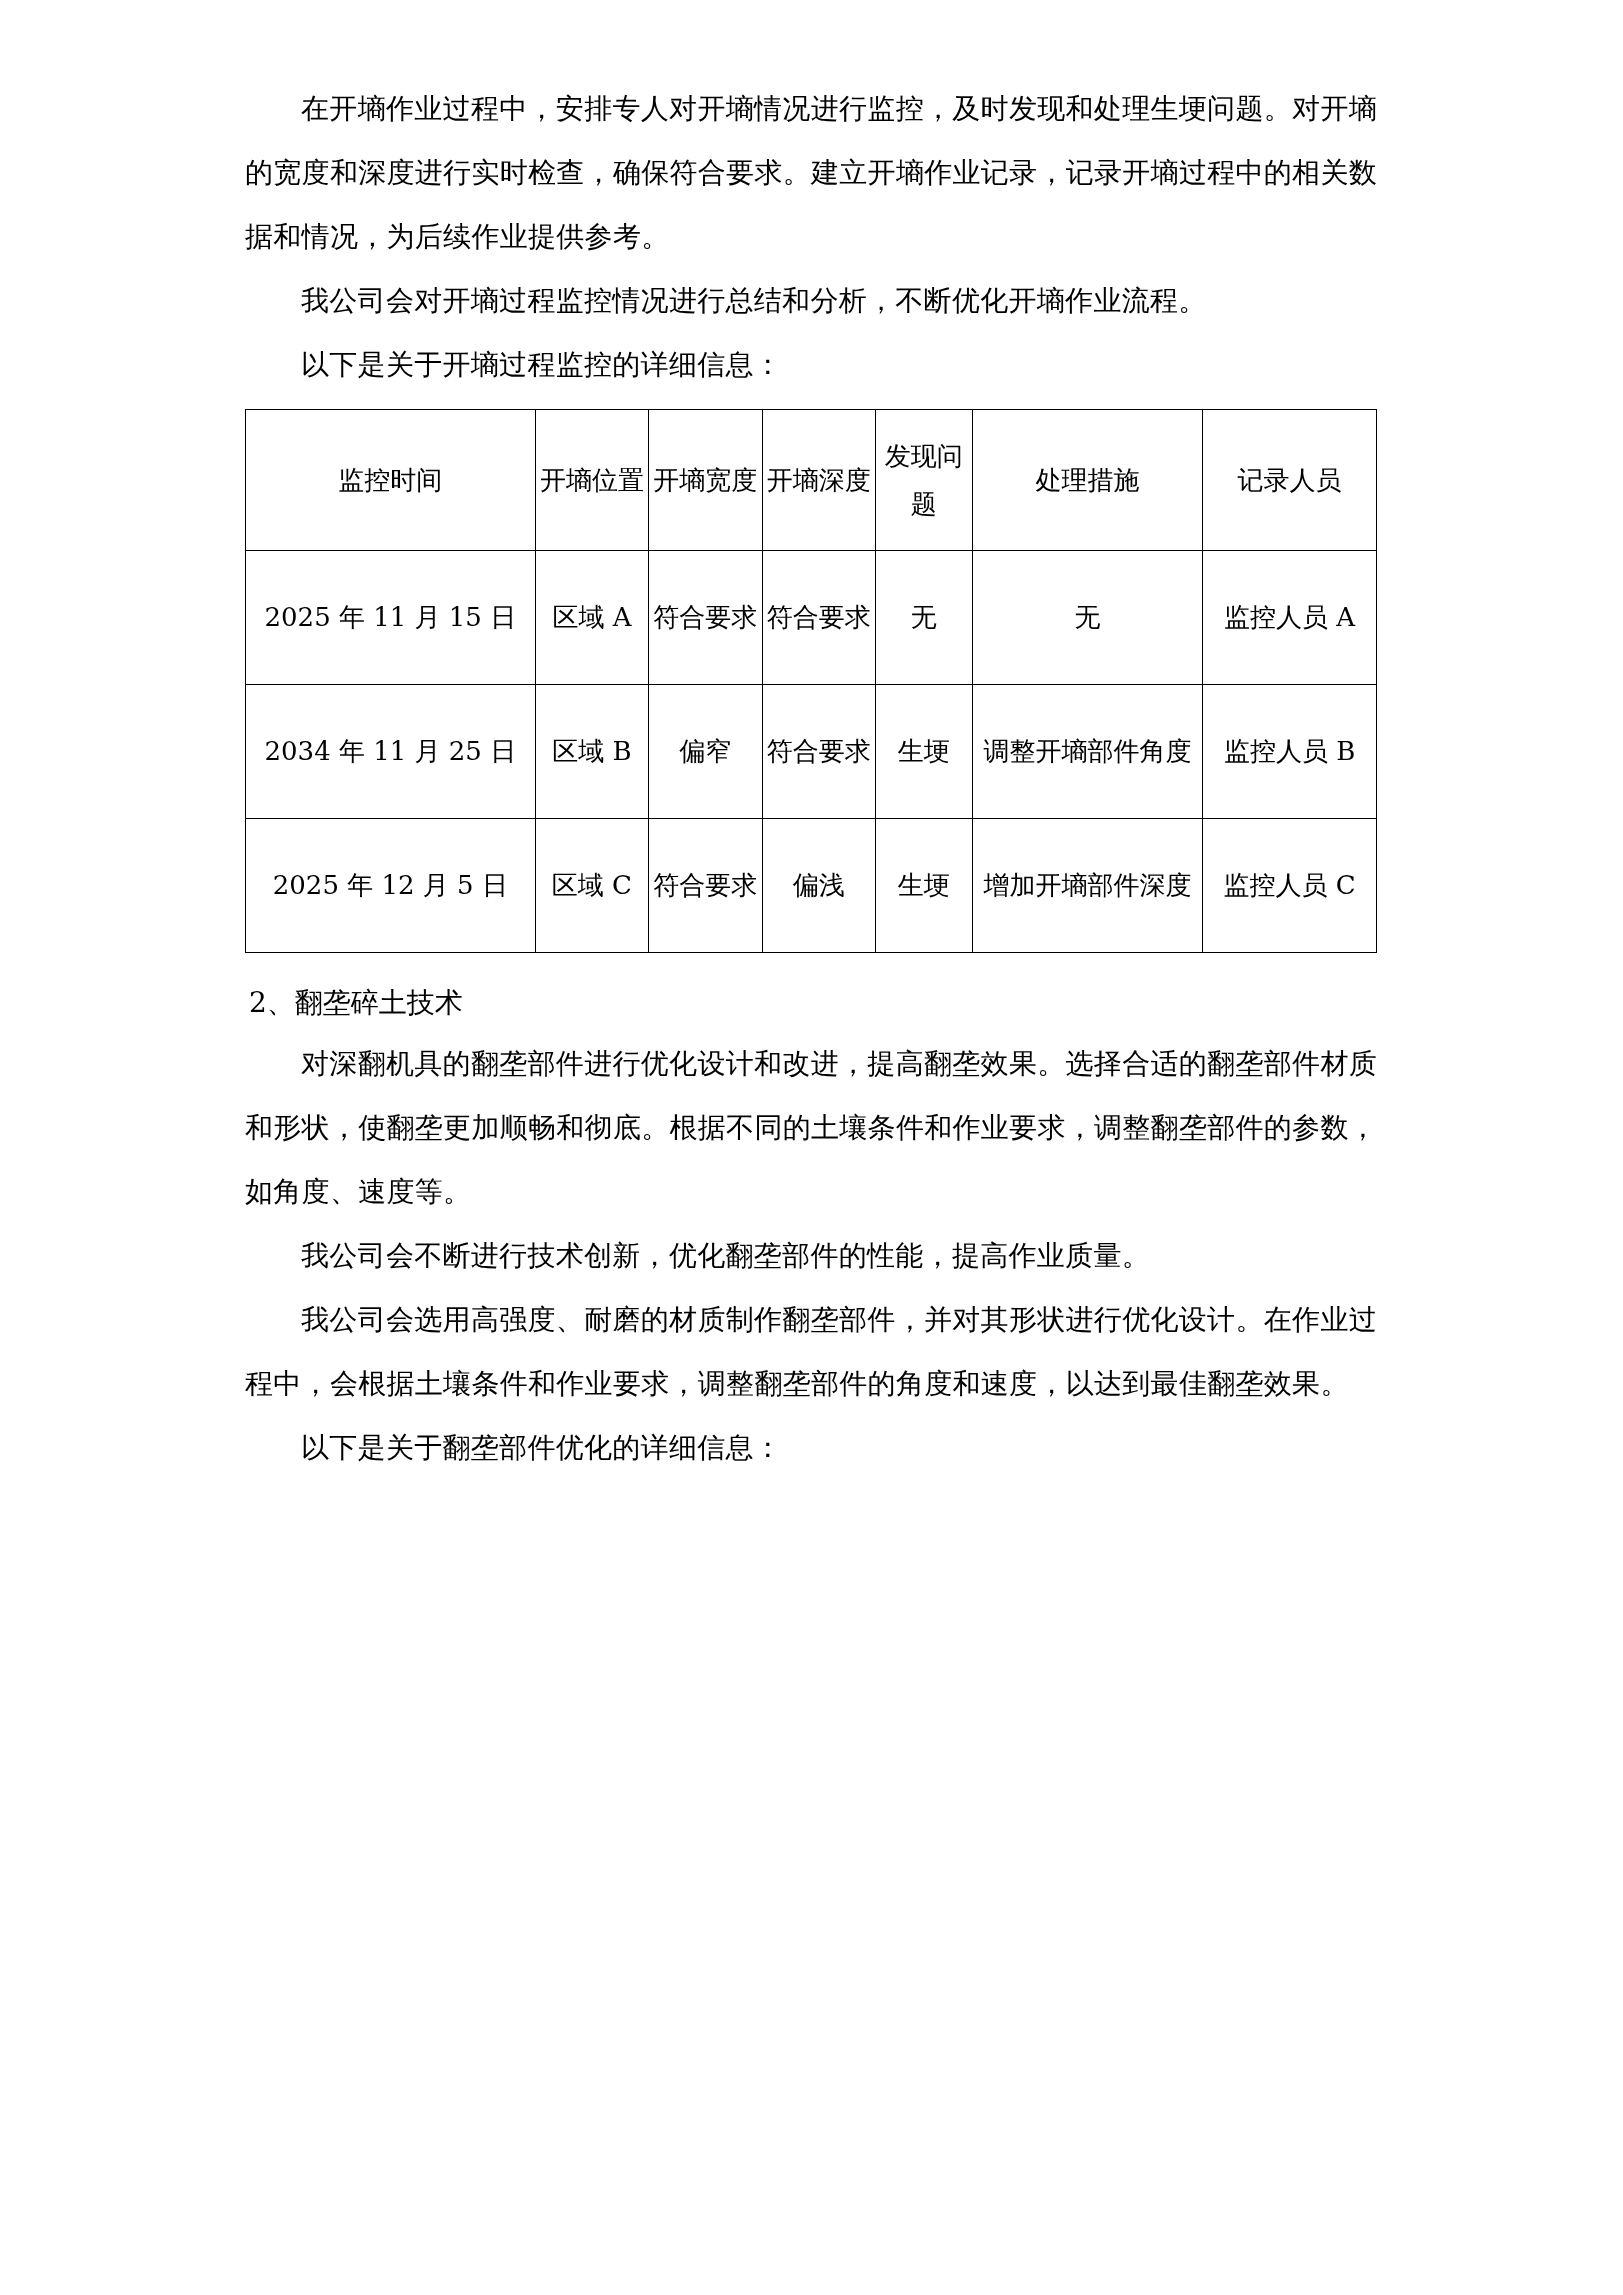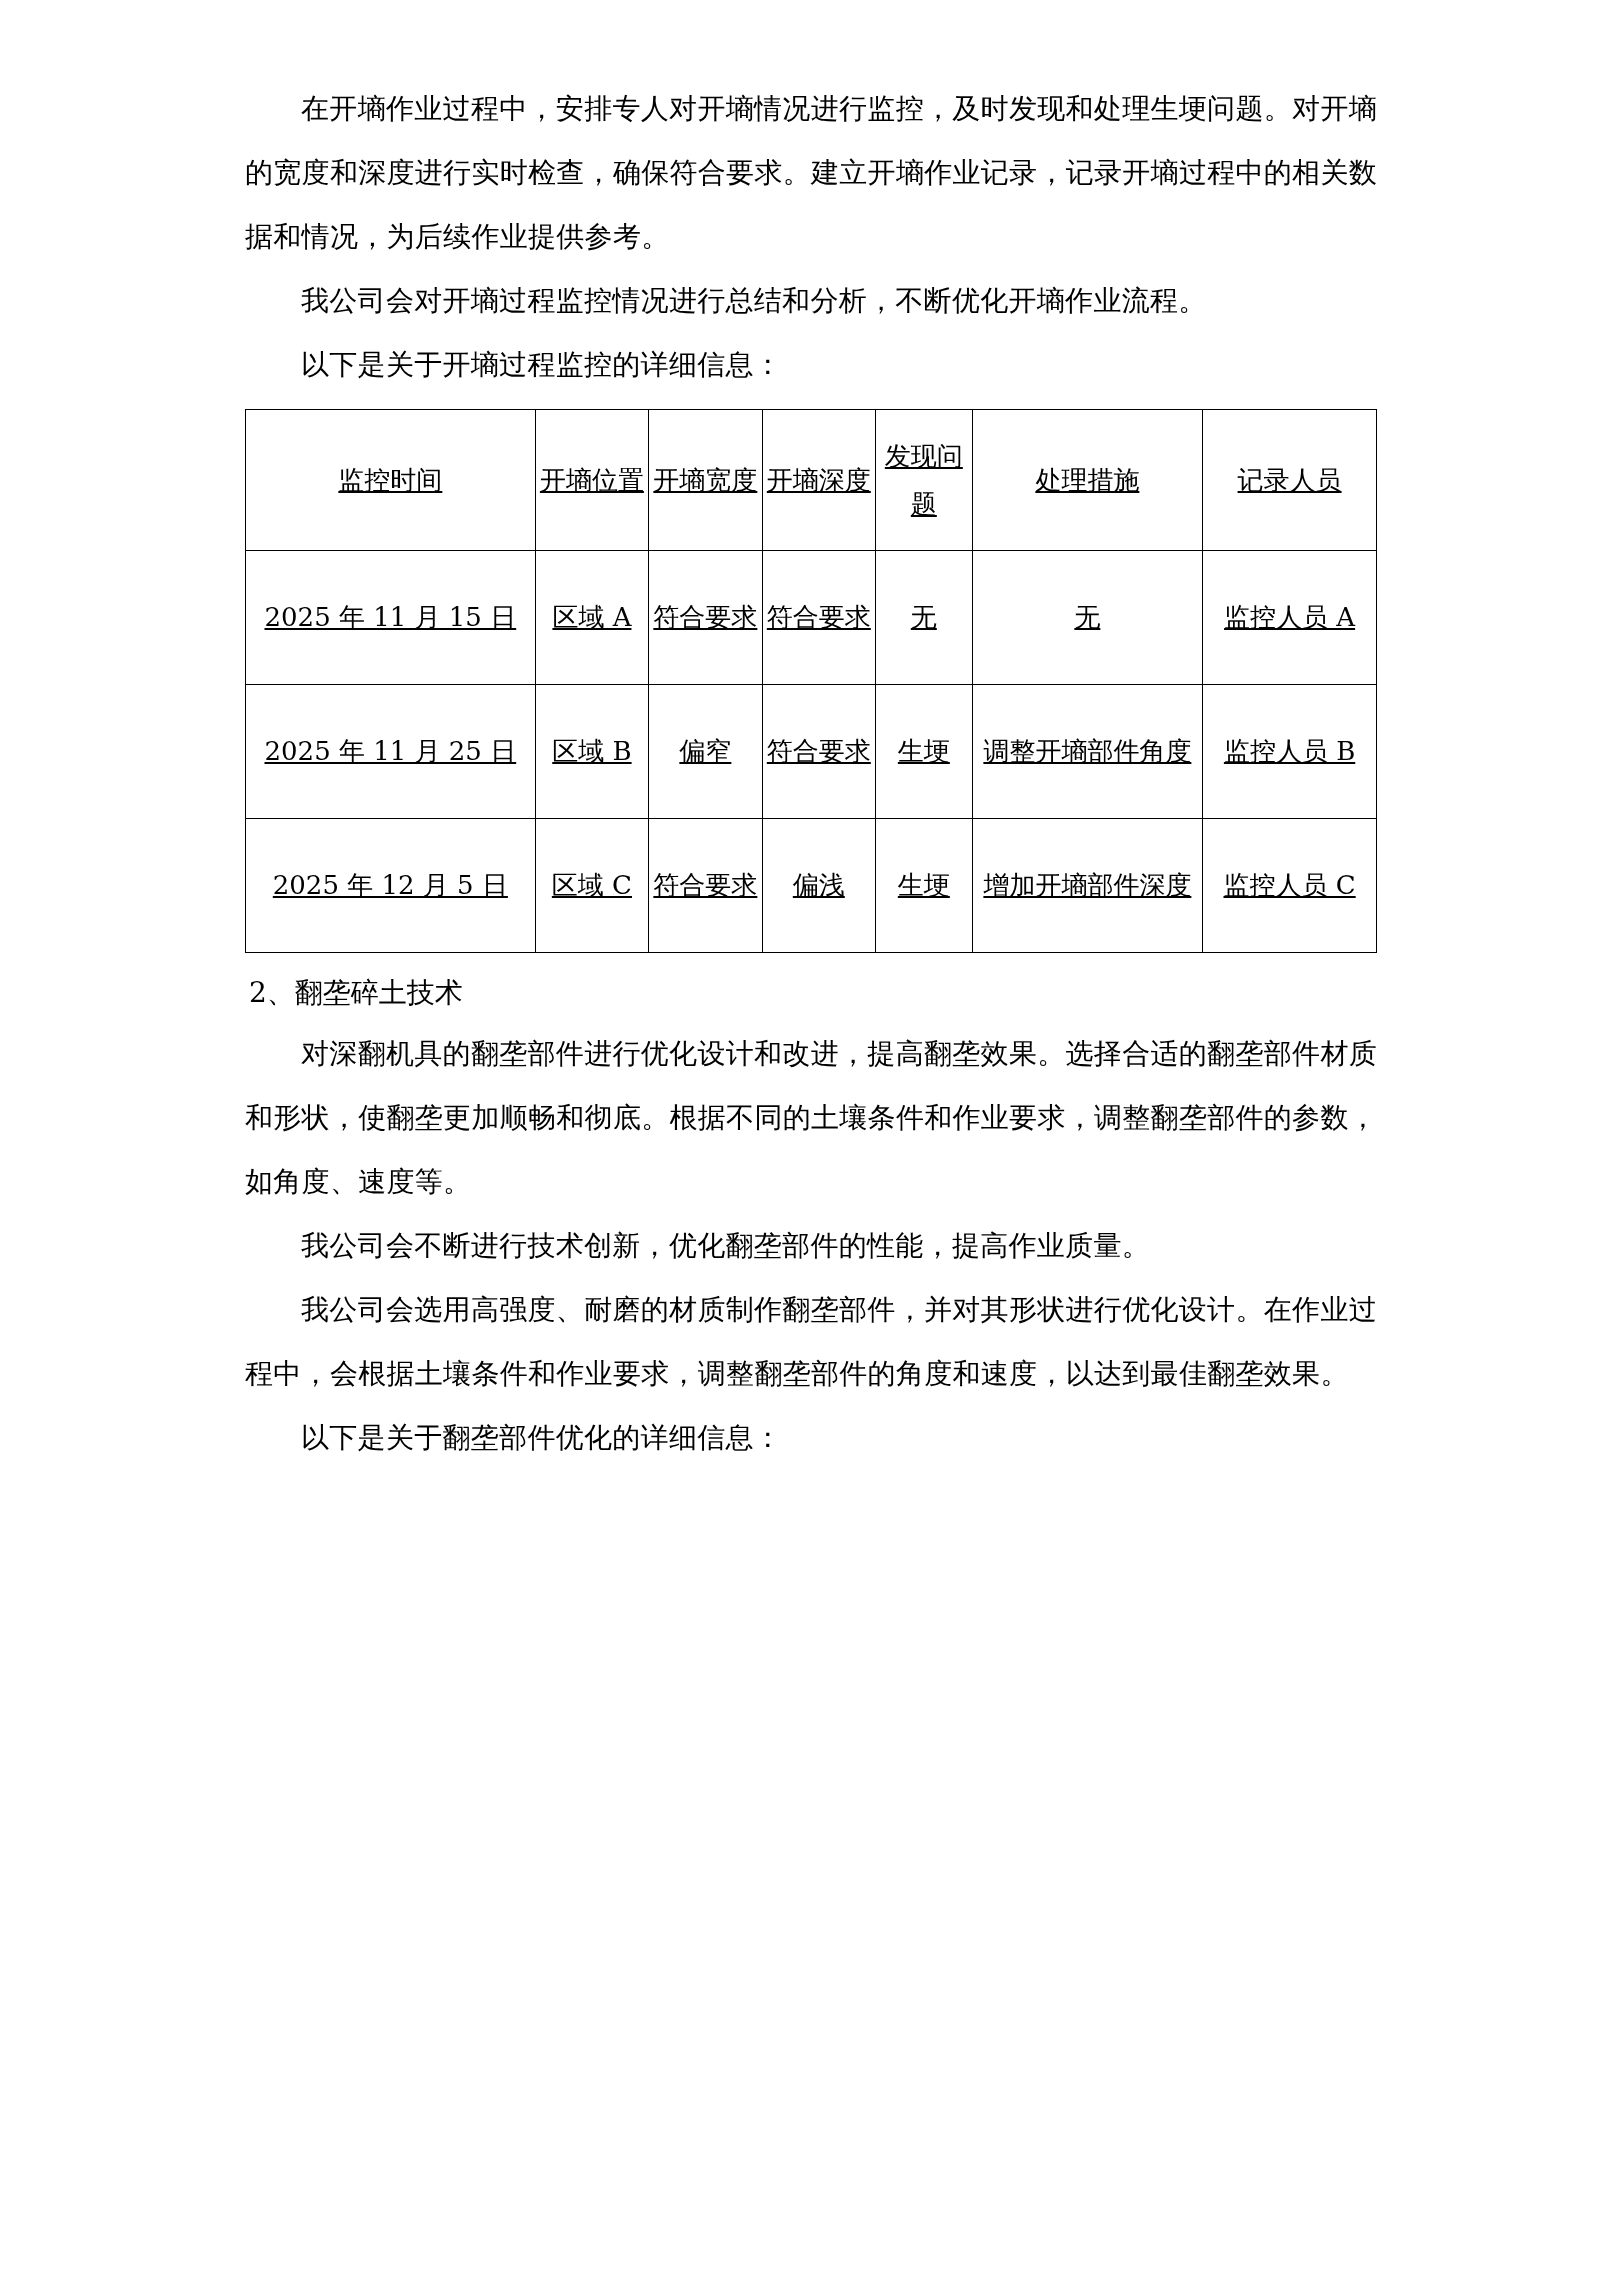--- a/index.html
+++ b/index.html
@@ -42,22 +42,21 @@
   }
   p.heading {
     margin: 4px;
     font-size: 28px;
     line-height: 51px;
     text-indent: 0;
     text-align: left;
   }
   .tbl-wrap {
     margin-top: 11.8px;
-    margin-bottom: 14px;
-    text-decoration: underline;
+    margin-bottom: 24px;
   }
   table.data-table {
     border-collapse: collapse;
     width: 1132px;
     table-layout: fixed;
   }
   table.data-table td,
   table.data-table th {
     border: 1.3px solid #000000;
     font-size: 26px;
@@ -115,21 +114,21 @@
           <tr>
             <td>2025 年 11 月 15 日</td>
             <td>区域 A</td>
             <td>符合要求</td>
             <td>符合要求</td>
             <td>无</td>
             <td>无</td>
             <td>监控人员 A</td>
           </tr>
           <tr>
-            <td>2025 年 11 月 25 日</td>
+            <td>2034 年 11 月 25 日</td>
             <td>区域 B</td>
             <td>偏窄</td>
             <td>符合要求</td>
             <td>生埂</td>
             <td>调整开墒部件角度</td>
             <td>监控人员 B</td>
           </tr>
           <tr>
             <td>2025 年 12 月 5 日</td>
             <td>区域 C</td>

